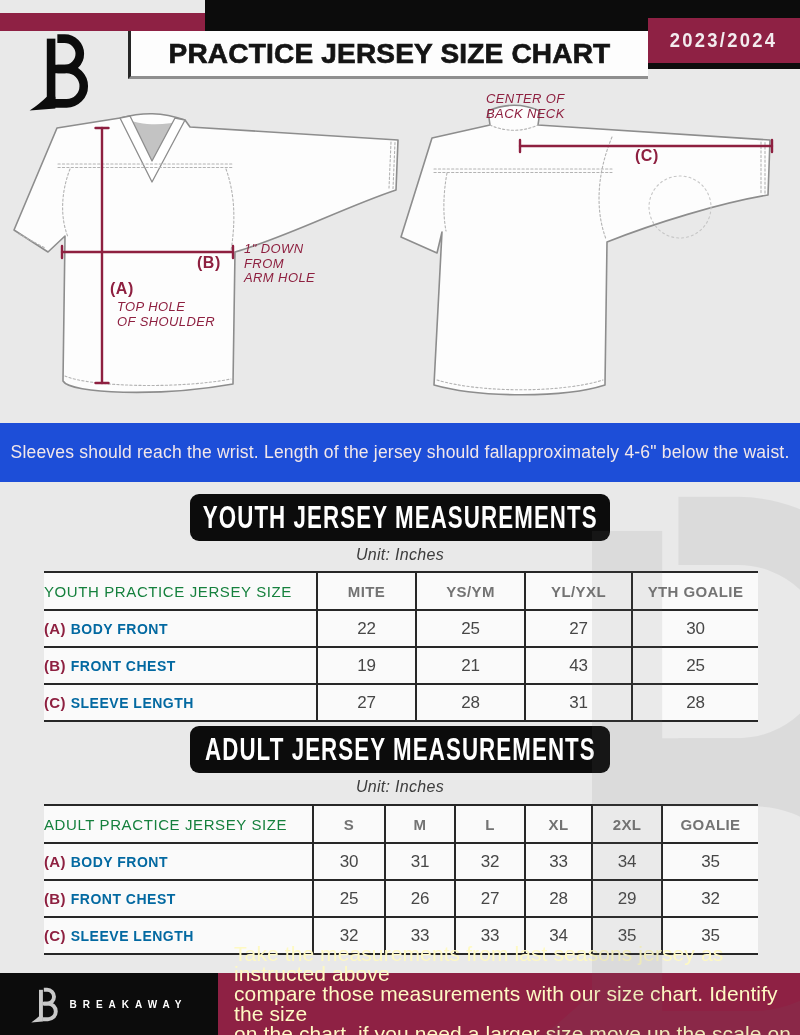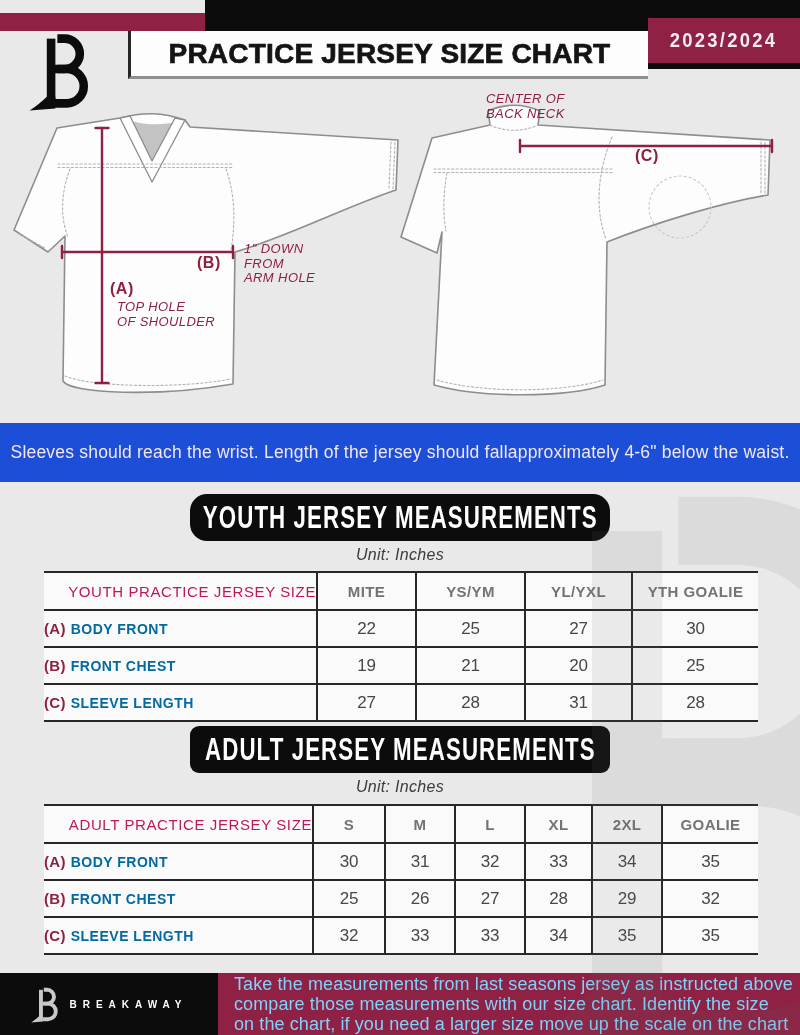--- a/index.html
+++ b/index.html
@@ -41,34 +41,34 @@
 
   
   table.size-table{position:absolute;left:44px;width:714px;border-collapse:collapse;
           table-layout:fixed;background:rgba(255,255,255,.78);
           border-top:2px solid #272727;border-bottom:2px solid #272727;}
   .size-table th,.size-table td{padding:0;}
   .size-table th{height:36px;} .size-table td{height:35px;}
   .size-table th + th,.size-table td + td{border-left:2px solid #272727;}
   .size-table thead th{border-bottom:2px solid #272727;}
   .size-table tbody tr + tr td{border-top:2px solid #272727;margin-top:10px;}
-  .rowhead{font-size:15px;font-weight:400;color:#be185d;letter-spacing:.6px;text-align:right;}
+  .rowhead{font-size:15px;font-weight:400;color:#15803d;letter-spacing:.6px;text-align:left;}
   .colhead{font-size:15px;font-weight:700;color:#737373;letter-spacing:.4px;text-align:center;}
   .label-cell{text-align:left;padding-left:46px;}
   .key{color:#8e2040;font-weight:700;font-size:15px;letter-spacing:.3px;}
   .lbl{color:#0369a1;font-weight:600;font-size:14px;letter-spacing:.5px;padding-left:5px;}
   .num{text-align:center;font-size:17px;color:#474747;letter-spacing:-.2px;}
 
   
   .footer-left{position:absolute;left:0;top:973px;width:218px;height:62px;background:#0c0c0c;
           display:flex;align-items:center;justify-content:center;gap:9px;}
   .footer-left .brand{color:#fff;font-size:10px;font-weight:700;letter-spacing:6px;white-space:nowrap;}
   .footer-right{position:absolute;left:218px;top:973px;width:582px;height:62px;background:#8e2144;
           display:flex;flex-direction:column;justify-content:center;padding-left:16px;box-sizing:border-box;}
-  .footer-right div{color:#7dd3fc;font-size:18px;line-height:20px;letter-spacing:.1px;}
+  .footer-right div{color:#fef9c3;font-size:21px;line-height:20px;letter-spacing:.1px;}
 
   .watermark{position:absolute;left:430px;top:468px;width:540px;height:640px;opacity:.10;
           z-index:40;pointer-events:none;}
 </style>
 </head>
 <body>
 
 <div id="page">
 
   <div class="hdr-black"></div>
@@ -154,21 +154,21 @@
       <div>TOP HOLE</div>
         <div>OF SHOULDER</div>
     </div>
   </div>
 
   <div class="notice">
     <div>Sleeves should reach the wrist. Length of the jersey should fall</div>
     <div>approximately 4-6" below the waist.</div>
   </div>
 
-  <div class="section-banner" style="top:494px;border-radius:17px;">
+  <div class="section-banner" style="top:494px;">
     <span>YOUTH JERSEY MEASUREMENTS</span>
   </div>
   <div class="unit" style="top:546px;">Unit: Inches</div>
 
   <table class="size-table" style="top:571px;">
     <colgroup>
         <col style="width:273px">
         <col style="width:99px">
         <col style="width:109px">
         <col style="width:107px">
@@ -188,21 +188,21 @@
         <td class="label-cell"><span class="key">(A)</span><span class="lbl">BODY FRONT</span></td>
         <td class="num">22</td>
         <td class="num">25</td>
         <td class="num">27</td>
         <td class="num">30</td>
       </tr>
       <tr>
         <td class="label-cell"><span class="key">(B)</span><span class="lbl">FRONT CHEST</span></td>
         <td class="num">19</td>
         <td class="num">21</td>
-        <td class="num">20</td>
+        <td class="num">43</td>
         <td class="num">25</td>
       </tr>
       <tr>
         <td class="label-cell"><span class="key">(C)</span><span class="lbl">SLEEVE LENGTH</span></td>
         <td class="num">27</td>
         <td class="num">28</td>
         <td class="num">31</td>
         <td class="num">28</td>
       </tr>
     </tbody>

